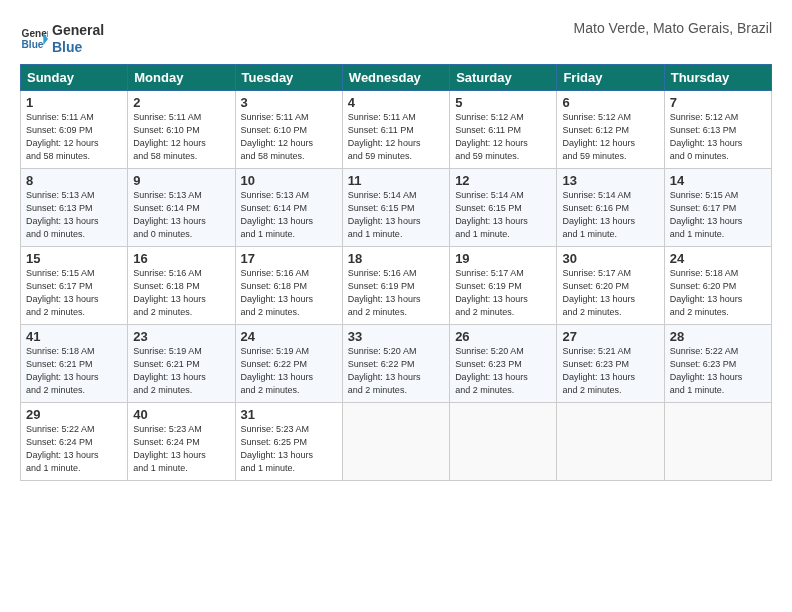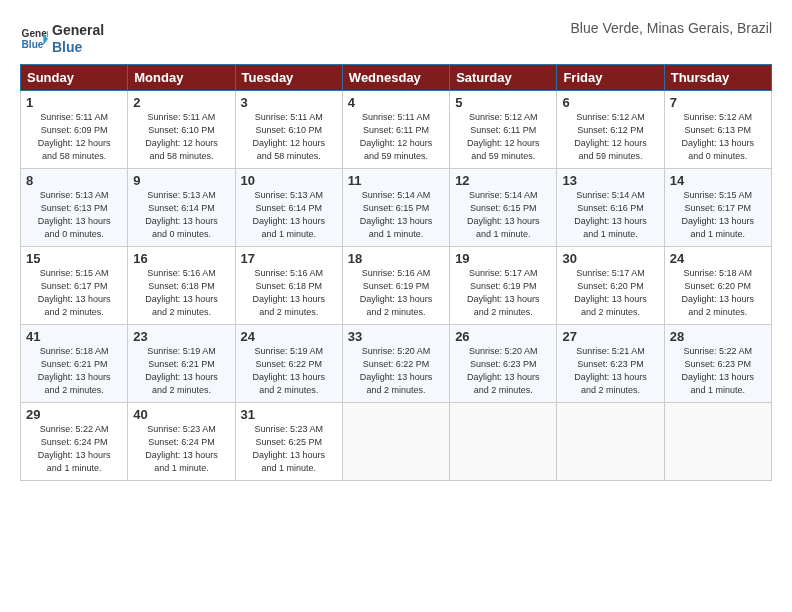--- a/index.html
+++ b/index.html
@@ -43,21 +43,21 @@
       font-size: 14px;
       color: #555;
       margin-top: 2px;
     }
     .calendar-table {
       width: 100%;
       border-collapse: collapse;
       table-layout: fixed;
     }
     .calendar-table th {
-      background-color: #7f1d1d;
+      background-color: #0f766e;
       color: white;
       text-align: left;
       padding: 5px 6px;
       font-size: 13px;
       font-weight: bold;
       border: 1px solid #2e6da4;
     }
     .calendar-table td {
       vertical-align: top;
       padding: 4px 5px;
@@ -73,21 +73,20 @@
     .day-number {
       font-size: 13px;
       font-weight: bold;
       display: block;
       margin-bottom: 1px;
     }
     .day-info {
       font-size: 9px;
       line-height: 1.45;
       color: #333;
-      text-align: center;
     }
     .empty-cell {
       background: #f9f9f9 !important;
     }
   </style>
 </head>
 <body>
 
 <div class="container">
   <div class="header-row">
@@ -96,21 +95,21 @@
         <text x="2" y="16" font-size="13" font-weight="bold" fill="#333" font-family="Arial">General</text>
         <text x="2" y="30" font-size="13" font-weight="bold" fill="#2e6da4" font-family="Arial">Blue</text>
         <polygon points="30,10 36,18 30,26" fill="#2e9fd4"></polygon>
       </svg>
       <div>
         <div style="font-size:14px;font-weight:bold;color:#333;line-height:1.2;">General</div>
         <div style="font-size:14px;font-weight:bold;color:#2e6da4;line-height:1.2;">Blue</div>
       </div>
     </div>
     <div class="title-block">
-      <div class="location-title">Blue Verde, Minas Gerais, Brazil</div>
+      <div class="location-title">Mato Verde, Mato Gerais, Brazil</div>
     </div>
   </div>
 
   <table class="calendar-table">
     <thead>
       <tr>
         <th>Sunday</th>
         <th>Monday</th>
         <th>Tuesday</th>
         <th>Wednesday</th>

